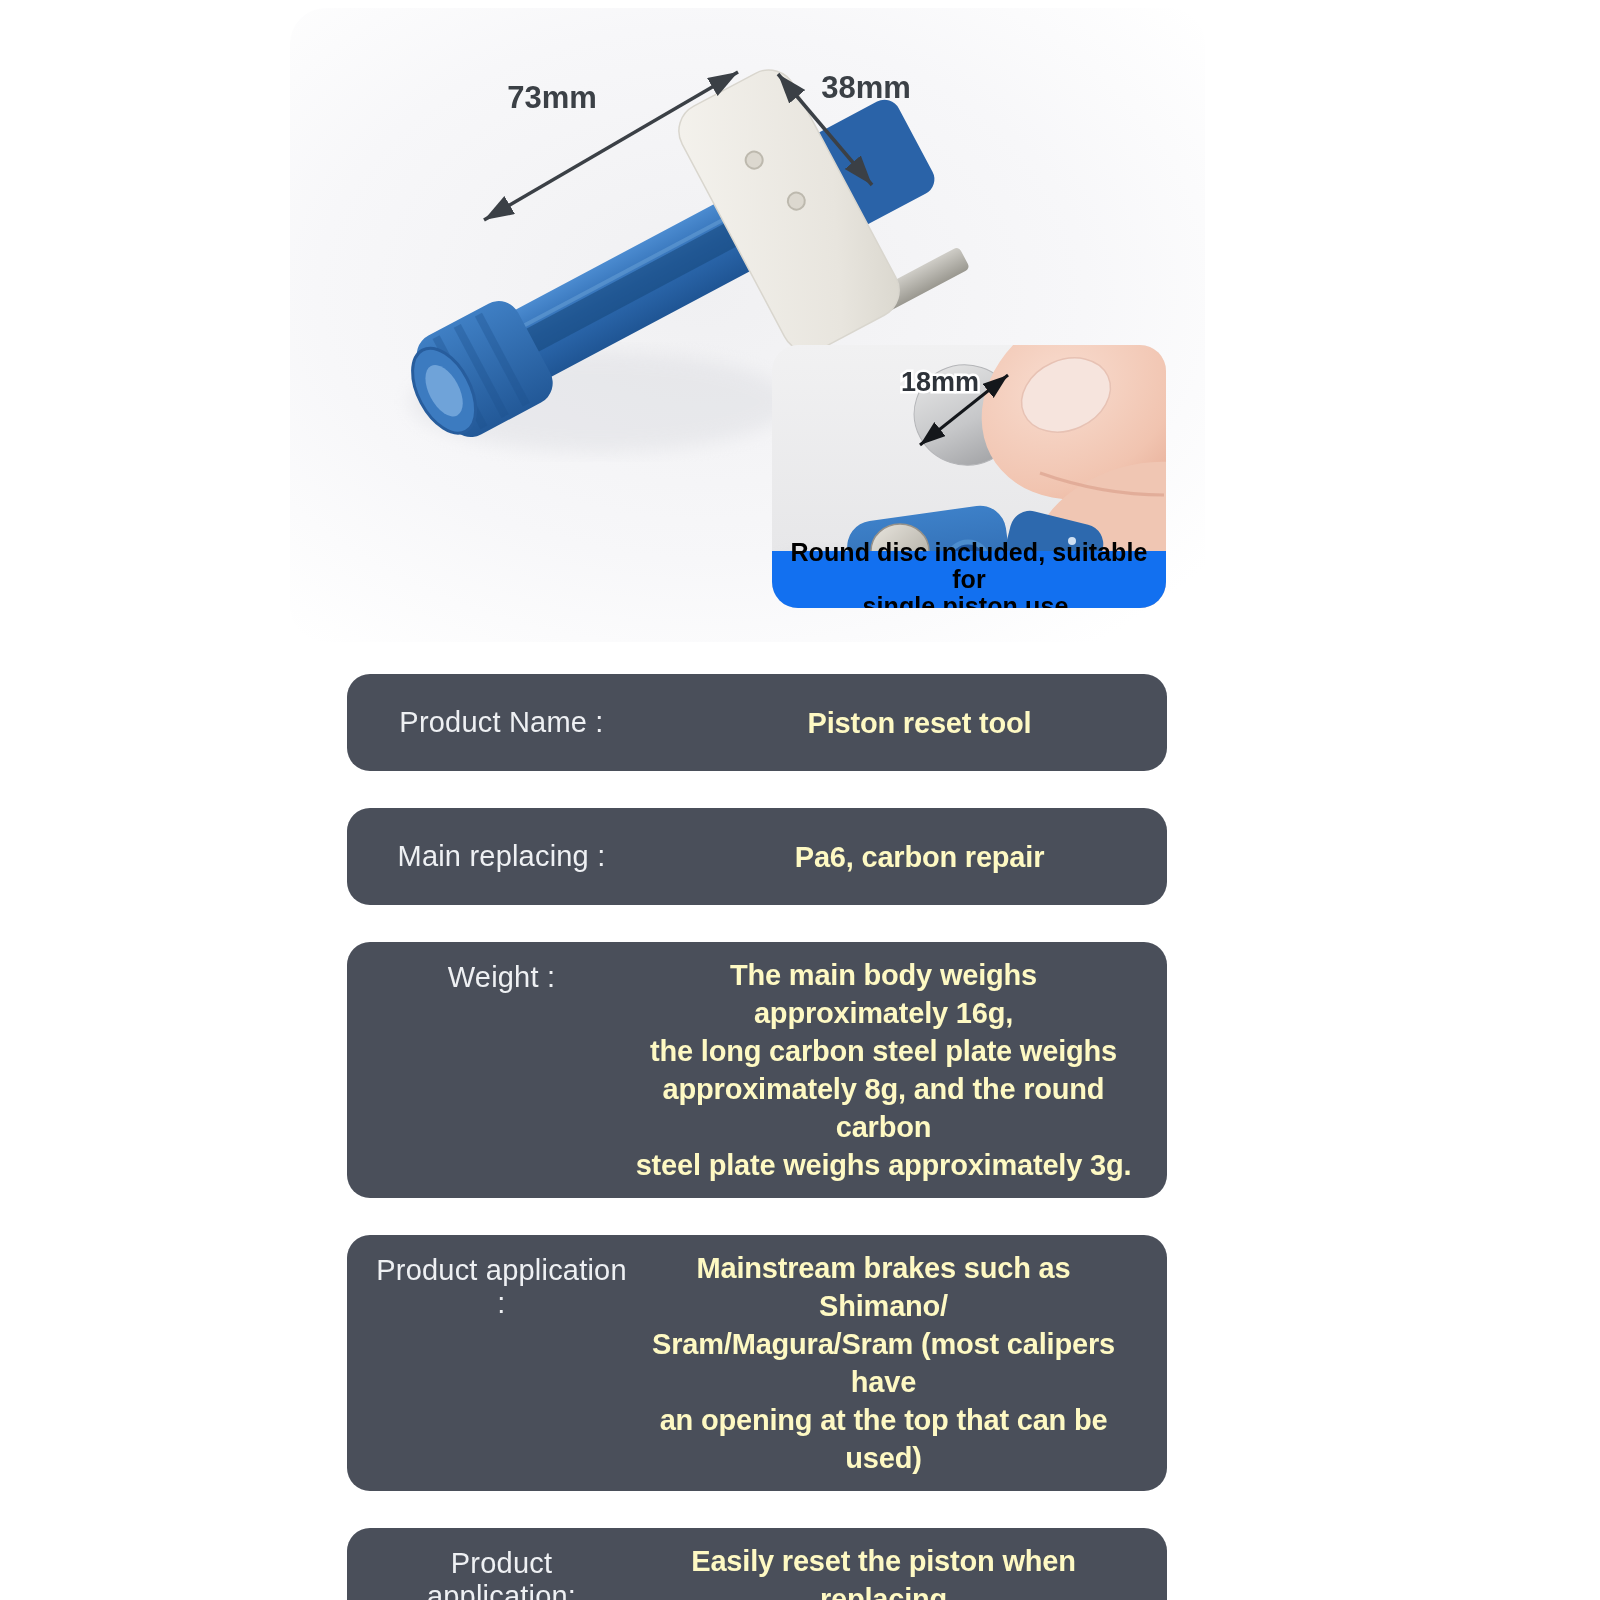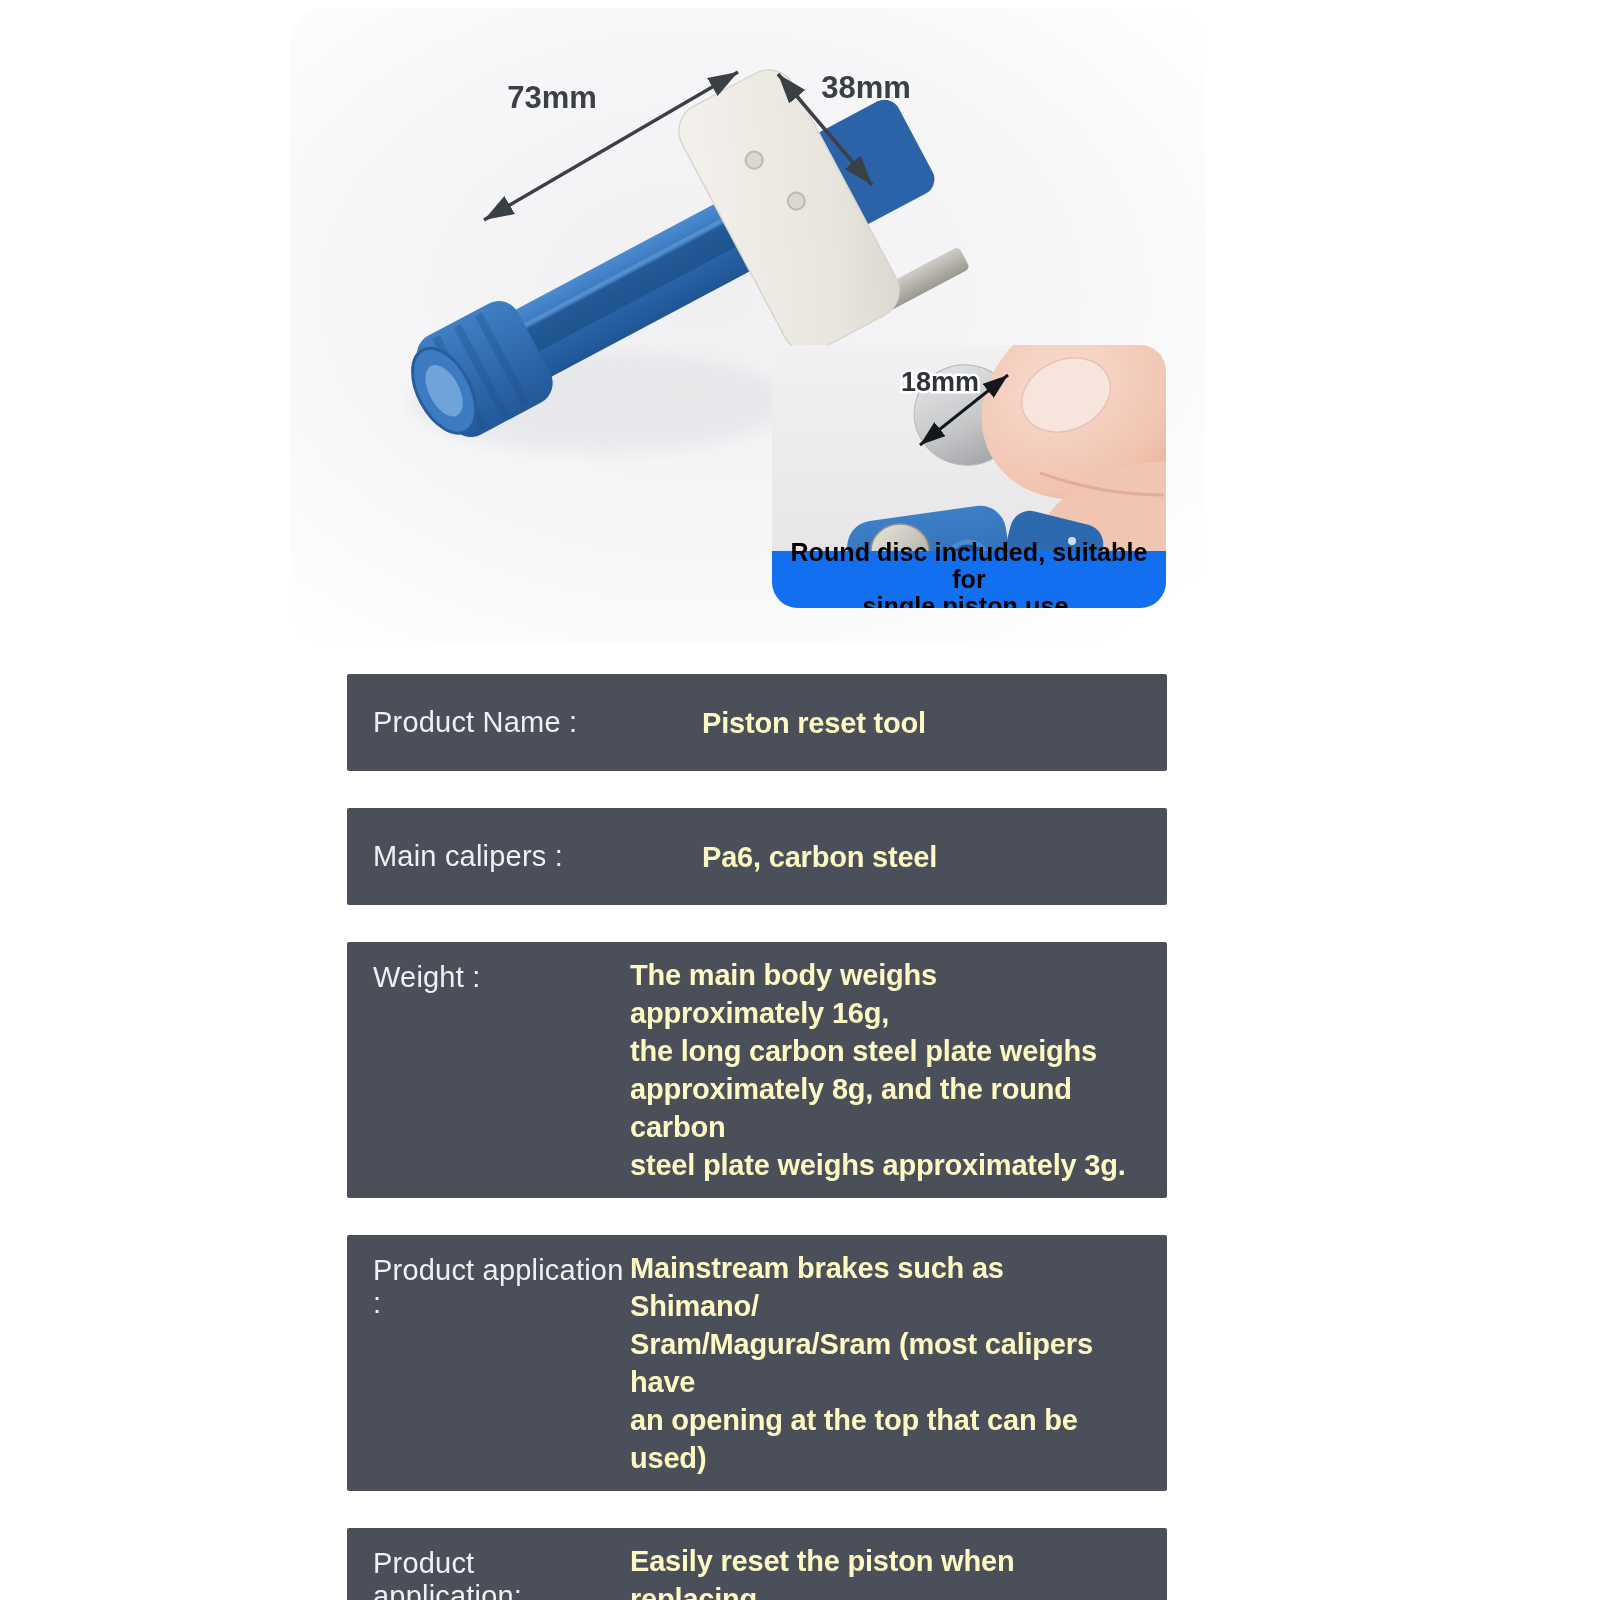--- a/index.html
+++ b/index.html
@@ -19,23 +19,23 @@
     color:#000000;font-weight:700;font-size:25px;line-height:27px;text-align:center;
     display:flex;align-items:center;justify-content:center;white-space:pre-line;
     letter-spacing:0.1px;
   }
   
   .specs{
     position:absolute;left:347px;top:674px;width:820px;
     display:flex;flex-direction:column;gap:37px;
   }
   .spec-box{
-    background:#4a4f5a;border-radius:2px;
+    background:#4a4f5a;border-radius:23px;
     display:grid;grid-template-columns:257px 1fr;
-    padding:14px 30px 14px 26px;align-items:start;box-sizing:border-box;
+    padding:14px 30px 14px 26px;align-items:start;box-sizing:border-box;text-align:center;
   }
   .spec-box.single{min-height:97px;align-items:center;padding-top:0;padding-bottom:0;}
   .spec-label{
     font-size:29px;font-weight:400;color:#eef0f3;letter-spacing:0.2px;padding-top:5px;
   }
   .spec-box.single .spec-label{padding-top:0;}
   .spec-value{
     font-size:29px;font-weight:700;color:#fef9c3;line-height:38px;
     white-space:pre-line;letter-spacing:-0.2px;
   }
@@ -167,22 +167,22 @@
   </div>
 
   <div class="specs">
 
     <div class="spec-box single indent">
       <div class="spec-label">Product Name :</div>
       <div class="spec-value">Piston reset tool</div>
     </div>
 
     <div class="spec-box single indent">
-      <div class="spec-label">Main calipers :</div>
-      <div class="spec-value">Pa6, carbon steel</div>
+      <div class="spec-label">Main replacing :</div>
+      <div class="spec-value">Pa6, carbon repair</div>
     </div>
 
     <div class="spec-box">
       <div class="spec-label">Weight :</div>
       <div class="spec-value">The main body weighs approximately 16g,
 the long carbon steel plate weighs
 approximately 8g, and the round carbon
 steel plate weighs approximately 3g.</div>
     </div>
 

